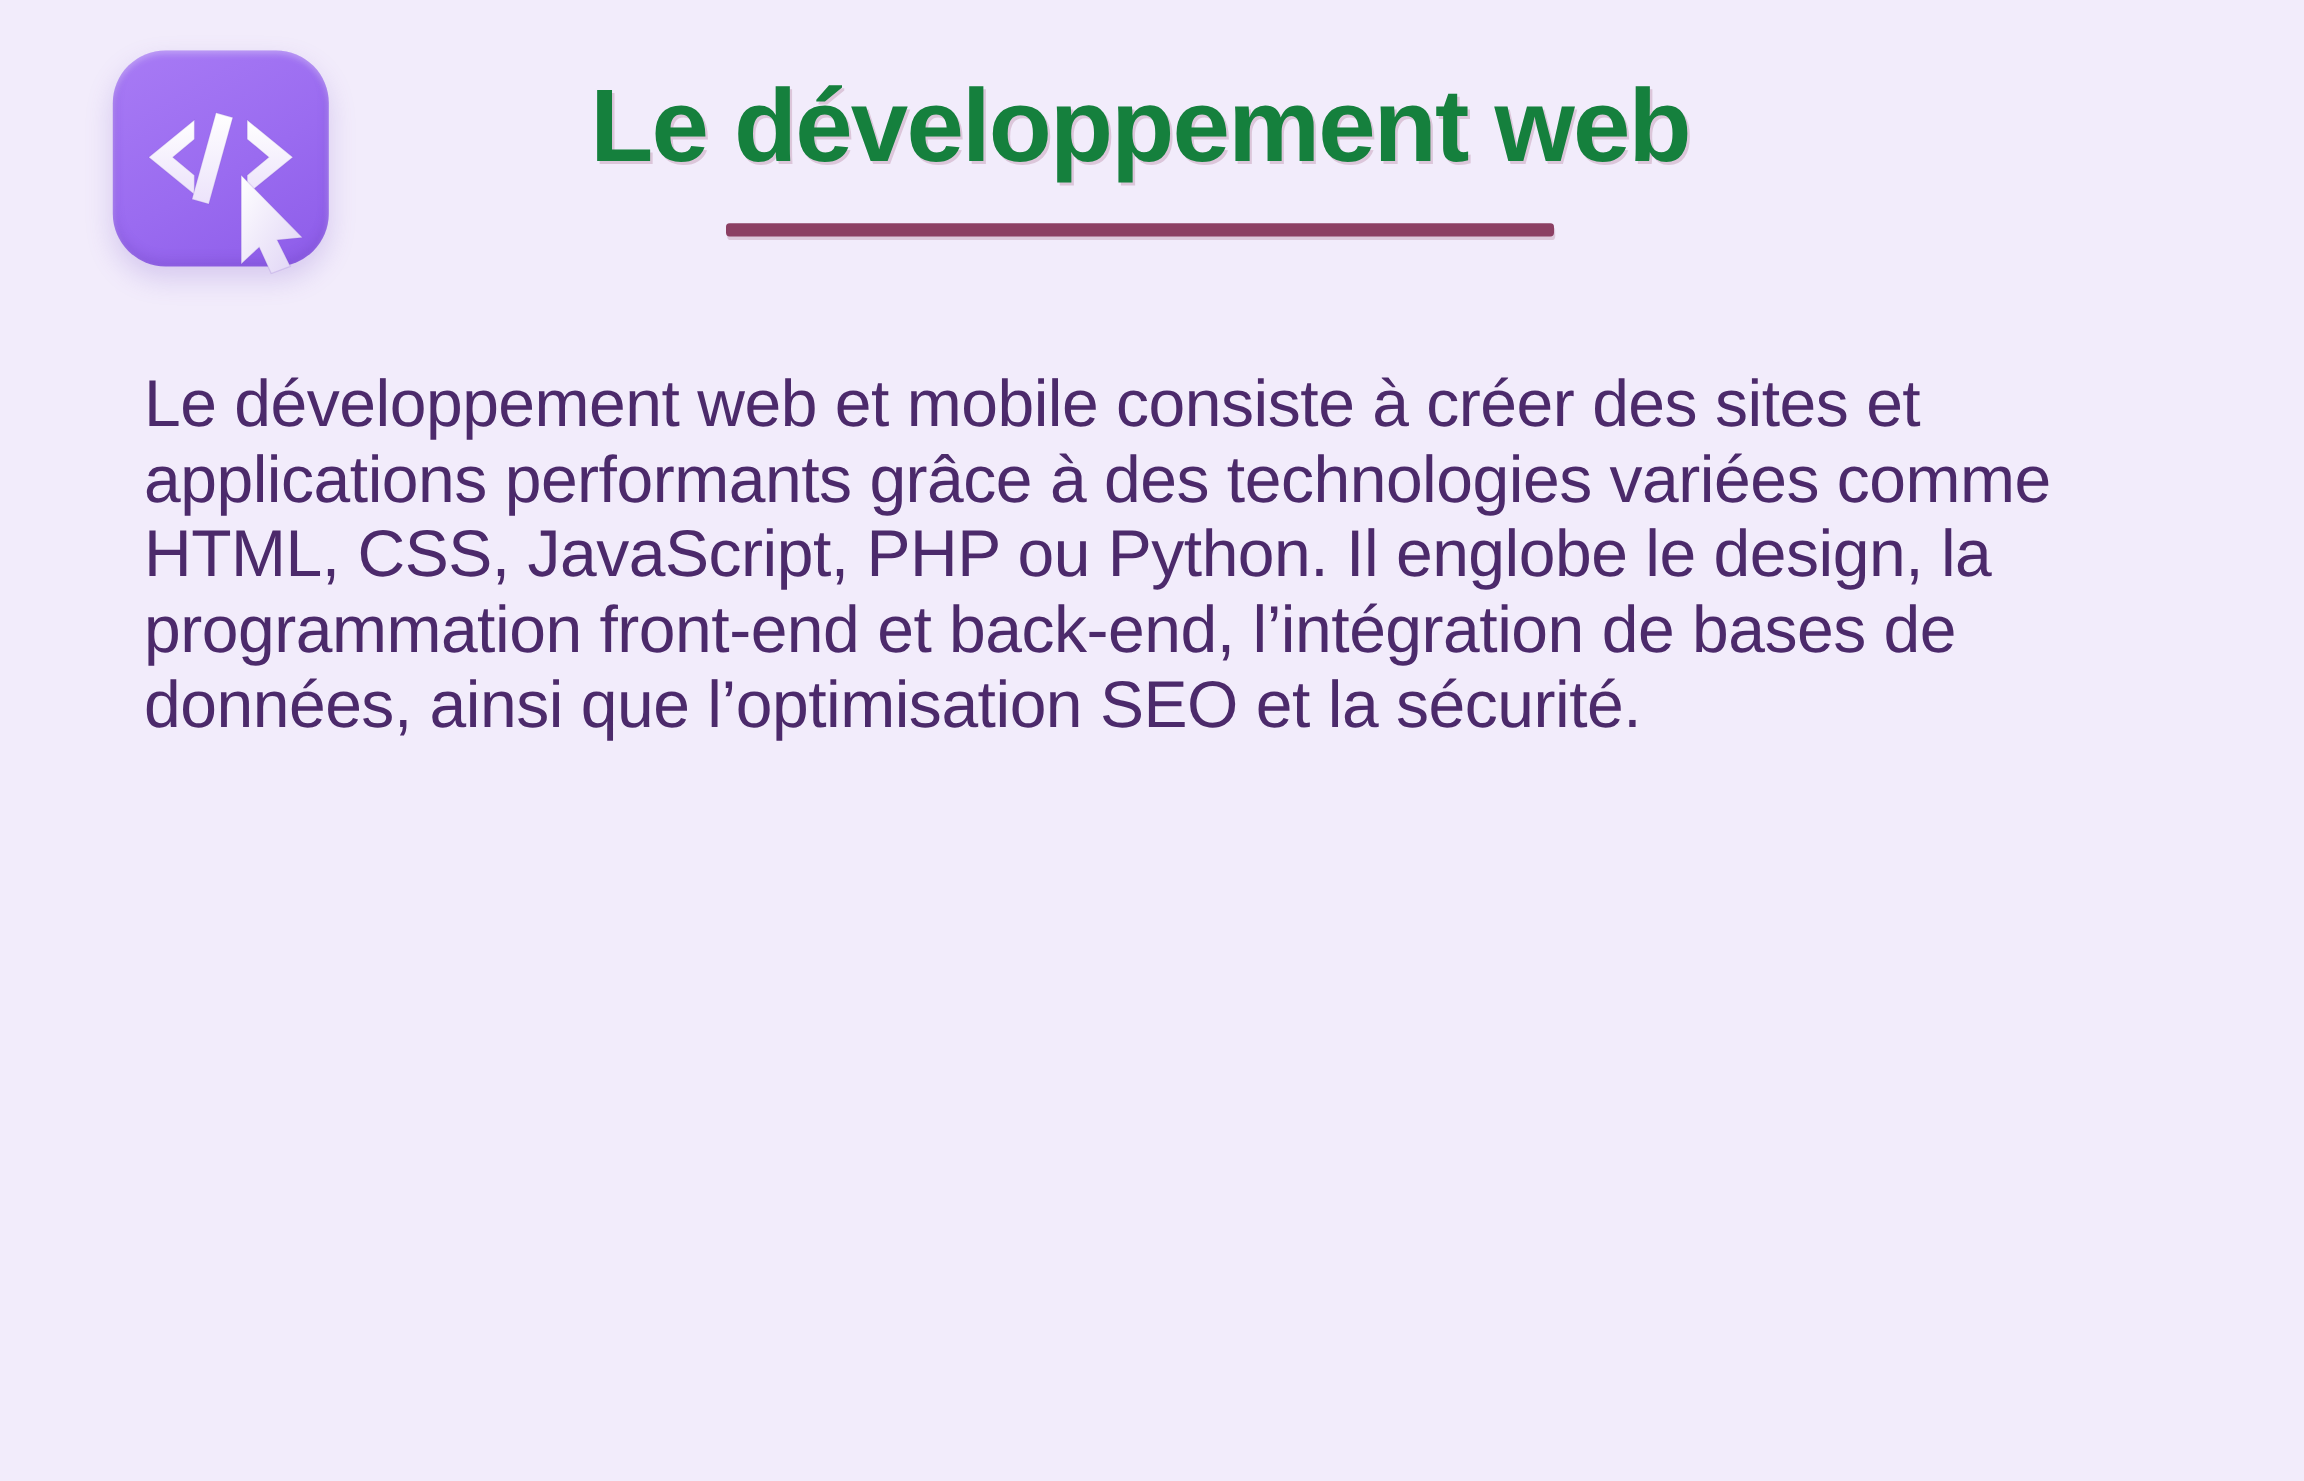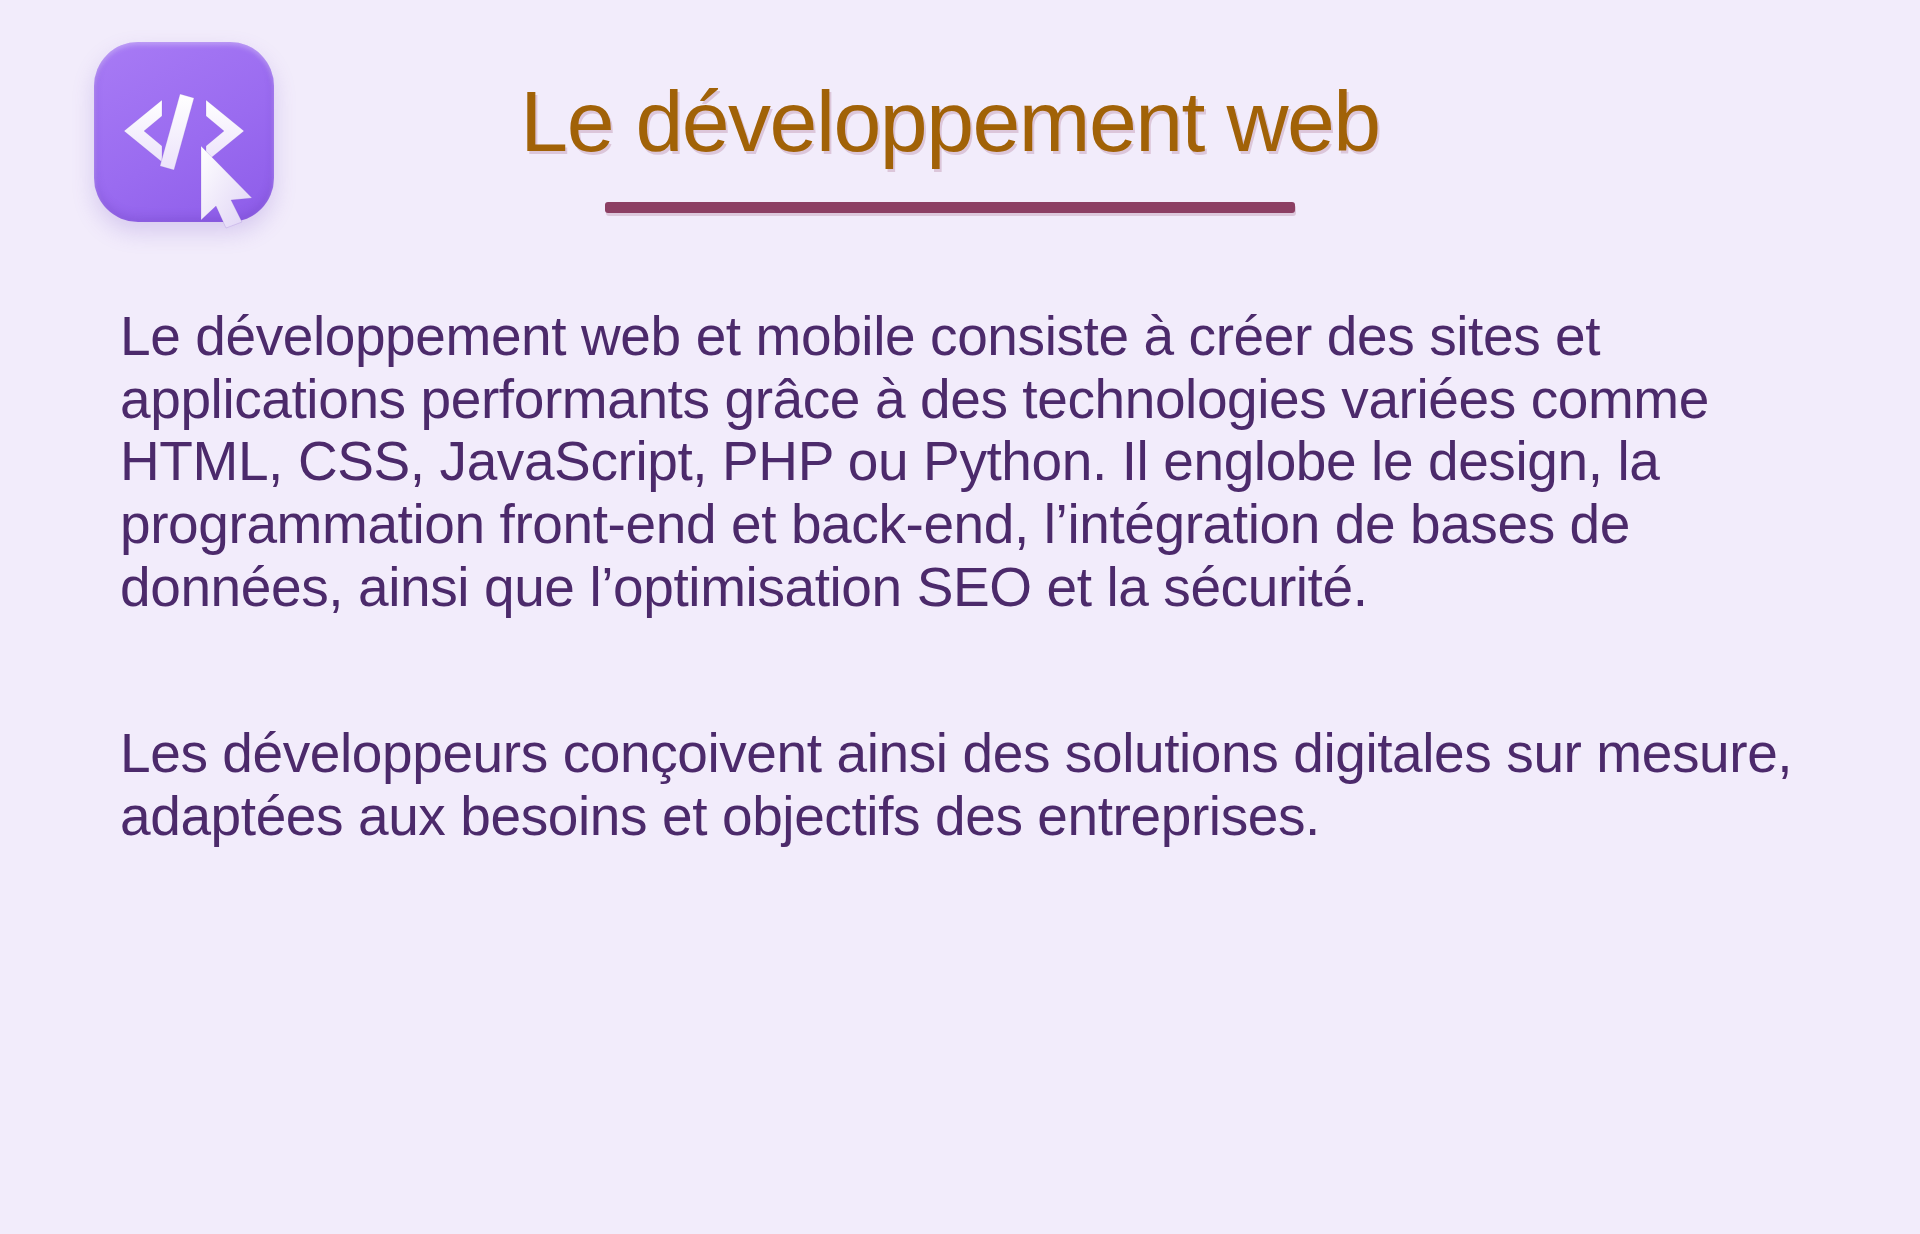--- a/index.html
+++ b/index.html
@@ -56,25 +56,25 @@
   .title-block {
     position: absolute;
     left: 310px;
     top: 60px;
     width: 1280px;
     text-align: center;
   }
 
   .page-title {
     font-size: 86px;
-    font-weight: normal;
-    color: #a16207;
+    font-weight: bold;
+    color: #15803d;
     letter-spacing: -1.5px;
     line-height: 1.05;
-    margin: 16px;
+    margin: 0;
     text-shadow: 2px 3px 0 rgba(140, 63, 99, 0.22);
     white-space: nowrap;
   }
 
   .title-underline {
     margin: 36px auto 0 auto;
     width: 690px;
     height: 11px;
     border-radius: 3px;
     background: #8c3f63;
@@ -133,16 +133,15 @@
 
     <div class="title-block">
       <h1 class="page-title">Le développement web</h1>
       <div class="title-underline"></div>
     </div>
 
   </div>
 
   <div class="body-copy">
     <p class="paragraph">Le développement web et mobile consiste à créer des sites et applications performants grâce à des technologies variées comme HTML, CSS, JavaScript, PHP ou Python. Il englobe le design, la programmation front-end et back-end, l’intégration de bases de données, ainsi que l’optimisation SEO et la sécurité.</p>
-    <p class="paragraph">Les développeurs conçoivent ainsi des solutions digitales sur mesure, adaptées aux besoins et objectifs des entreprises.</p>
   </div>
 
 </div>
 
 </body></html>

